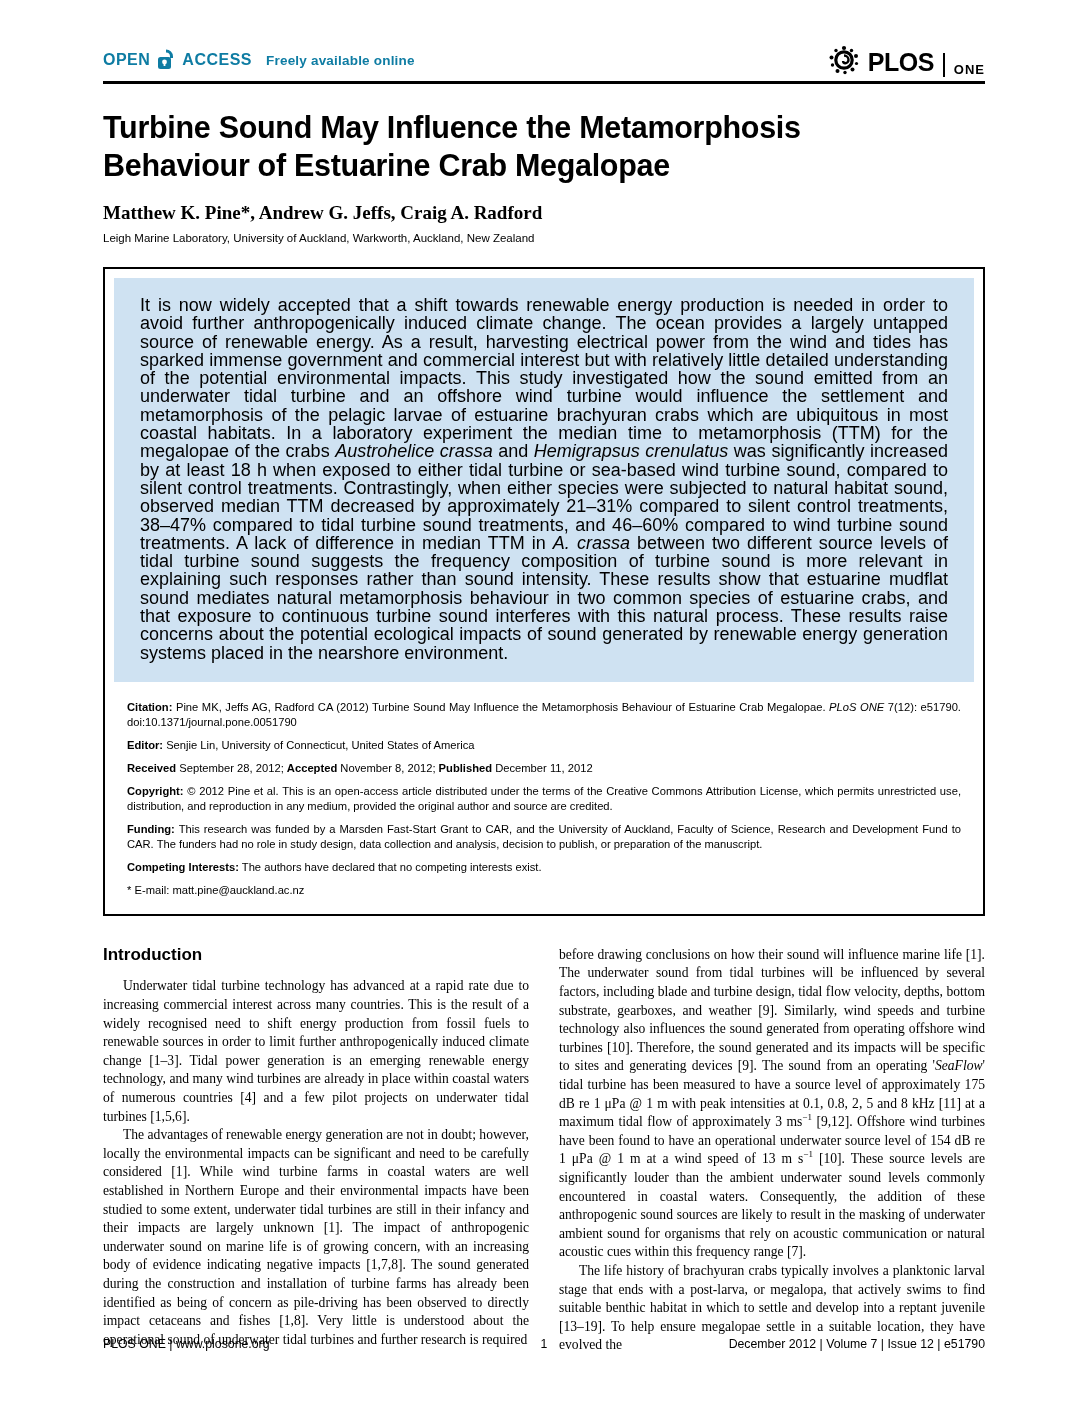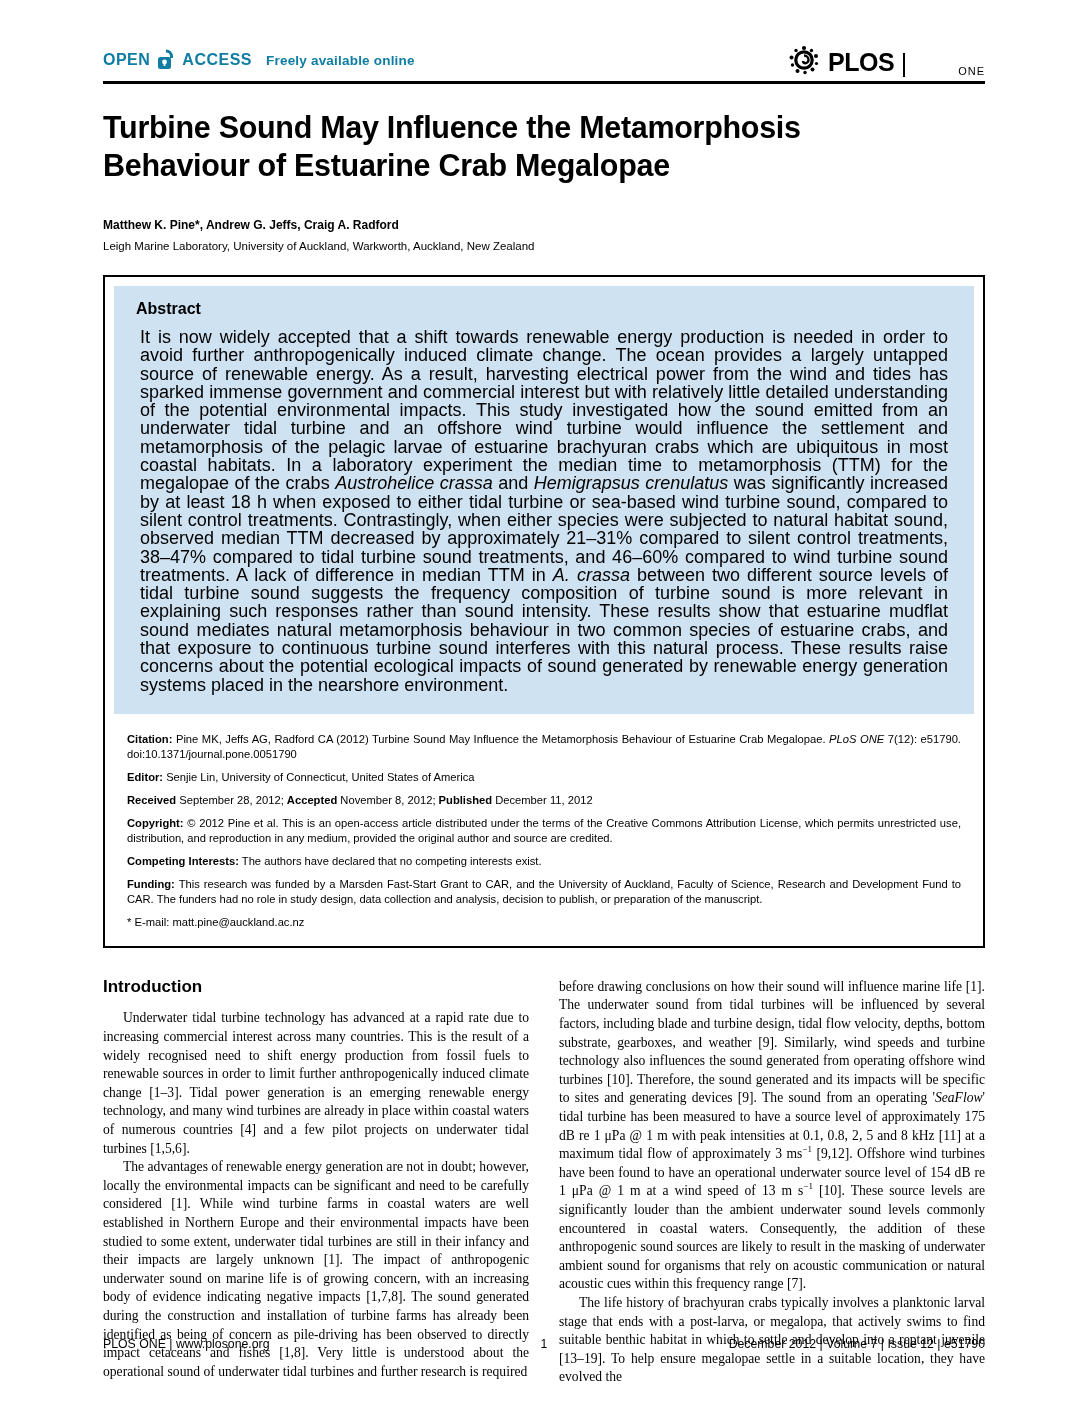--- a/index.html
+++ b/index.html
@@ -16,29 +16,29 @@
   }
 
   
   .masthead { display: flex; justify-content: space-between; align-items: center; height: 28px; }
   .masthead-left { display: flex; align-items: center; gap: 6px; color: #0e7ca3; }
   .oa-word { font-weight: bold; font-size: 16px; letter-spacing: 0.5px; }
   .freely { font-weight: bold; font-size: 13.5px; margin-left: 8px; letter-spacing: 0.2px; }
   .masthead-right { display: flex; align-items: flex-end; gap: 7px; color: #000; }
   .plos-word { font-weight: bold; font-size: 25px; letter-spacing: -0.5px; }
   .plos-divider { width: 2px; height: 24px; background: #000; margin: 0 2px; }
-  .one-word { font-weight: normal; font-size: 11px; letter-spacing: 1px; margin-left: 44px; }
+  .one-word { font-weight: bold; font-size: 13px; letter-spacing: 1px; }
   .rule { border: none; border-top: 3px solid #000; margin: 7px 0 0 0; }
 
   
   .title {
     font-size: 30.5px; line-height: 38px; font-weight: bold;
     letter-spacing: -0.3px; margin: 24px 0 0 0; width: 840px;
   }
-  .authors { margin-top: 34px; font-weight: bold; font-size: 12px; }
+  .authors { margin-top: 18px; font-weight: bold; font-size: 19px; font-family: Liberation Serif, serif; }
   .affiliation { margin-top: 8px; font-size: 11.5px; }
 
   
   .infobox { margin-top: 23px; border: 2px solid #000; padding: 9px 9px 2px 9px; }
   .abstract { background: #cfe2f2; padding: 14px 22px 16px 22px; }
   .abstract-heading { font-size: 16px; font-weight: bold; margin: 0 0 10px 0; }
   .abstract-body { font-size: 18px; line-height: 18.3px; text-align: justify; margin: 4px; }
   .meta { padding: 10px 13px 6px 13px; }
   .meta p { font-size: 11.2px; line-height: 14.6px; margin: 8.5px 0; text-align: justify; }
 
@@ -112,30 +112,29 @@
     </div>
   </header>
   <hr class="rule">
 
   <h1 class="title">Turbine Sound May Influence the Metamorphosis Behaviour of Estuarine Crab Megalopae</h1>
   <div class="authors">Matthew K. Pine*, Andrew G. Jeffs, Craig A. Radford</div>
   <div class="affiliation">Leigh Marine Laboratory, University of Auckland, Warkworth, Auckland, New Zealand</div>
 
   <section class="infobox">
     <div class="abstract">
-      <h2 class="abstract-heading">Abstract</h2>
       <p class="abstract-body">It is now widely accepted that a shift towards renewable energy production is needed in order to avoid further anthropogenically induced climate change. The ocean provides a largely untapped source of renewable energy. As a result, harvesting electrical power from the wind and tides has sparked immense government and commercial interest but with relatively little detailed understanding of the potential environmental impacts. This study investigated how the sound emitted from an underwater tidal turbine and an offshore wind turbine would influence the settlement and metamorphosis of the pelagic larvae of estuarine brachyuran crabs which are ubiquitous in most coastal habitats. In a laboratory experiment the median time to metamorphosis (TTM) for the megalopae of the crabs <i>Austrohelice crassa</i> and <i>Hemigrapsus crenulatus</i> was significantly increased by at least 18 h when exposed to either tidal turbine or sea-based wind turbine sound, compared to silent control treatments. Contrastingly, when either species were subjected to natural habitat sound, observed median TTM decreased by approximately 21–31% compared to silent control treatments, 38–47% compared to tidal turbine sound treatments, and 46–60% compared to wind turbine sound treatments. A lack of difference in median TTM in <i>A. crassa</i> between two different source levels of tidal turbine sound suggests the frequency composition of turbine sound is more relevant in explaining such responses rather than sound intensity. These results show that estuarine mudflat sound mediates natural metamorphosis behaviour in two common species of estuarine crabs, and that exposure to continuous turbine sound interferes with this natural process. These results raise concerns about the potential ecological impacts of sound generated by renewable energy generation systems placed in the nearshore environment.</p>
     </div>
     <div class="meta">
       <p><b>Citation:</b> Pine MK, Jeffs AG, Radford CA (2012) Turbine Sound May Influence the Metamorphosis Behaviour of Estuarine Crab Megalopae. <i>PLoS ONE</i> 7(12): e51790. doi:10.1371/journal.pone.0051790</p>
       <p><b>Editor:</b> Senjie Lin, University of Connecticut, United States of America</p>
       <p><b>Received</b> September 28, 2012; <b>Accepted</b> November 8, 2012; <b>Published</b> December 11, 2012</p>
       <p><b>Copyright:</b> © 2012 Pine et al. This is an open-access article distributed under the terms of the Creative Commons Attribution License, which permits unrestricted use, distribution, and reproduction in any medium, provided the original author and source are credited.</p>
+      <p><b>Funding:</b> This research was funded by a Marsden Fast-Start Grant to CAR, and the University of Auckland, Faculty of Science, Research and Development Fund to CAR. The funders had no role in study design, data collection and analysis, decision to publish, or preparation of the manuscript.</p>
       <p><b>Competing Interests:</b> The authors have declared that no competing interests exist.</p>
-      <p><b>Funding:</b> This research was funded by a Marsden Fast-Start Grant to CAR, and the University of Auckland, Faculty of Science, Research and Development Fund to CAR. The funders had no role in study design, data collection and analysis, decision to publish, or preparation of the manuscript.</p>
       <p>* E-mail: matt.pine@auckland.ac.nz</p>
     </div>
   </section>
 
   <main class="columns">
     <div class="col">
       <h2 class="section-heading">Introduction</h2>
       <p class="indent">Underwater tidal turbine technology has advanced at a rapid rate due to increasing commercial interest across many countries. This is the result of a widely recognised need to shift energy production from fossil fuels to renewable sources in order to limit further anthropogenically induced climate change [1–3]. Tidal power generation is an emerging renewable energy technology, and many wind turbines are already in place within coastal waters of numerous countries [4] and a few pilot projects on underwater tidal turbines [1,5,6].</p>
       <p class="indent">The advantages of renewable energy generation are not in doubt; however, locally the environmental impacts can be significant and need to be carefully considered [1]. While wind turbine farms in coastal waters are well established in Northern Europe and their environmental impacts have been studied to some extent, underwater tidal turbines are still in their infancy and their impacts are largely unknown [1]. The impact of anthropogenic underwater sound on marine life is of growing concern, with an increasing body of evidence indicating negative impacts [1,7,8]. The sound generated during the construction and installation of turbine farms has already been identified as being of concern as pile-driving has been observed to directly impact cetaceans and fishes [1,8]. Very little is understood about the operational sound of underwater tidal turbines and further research is required</p>
     </div>

